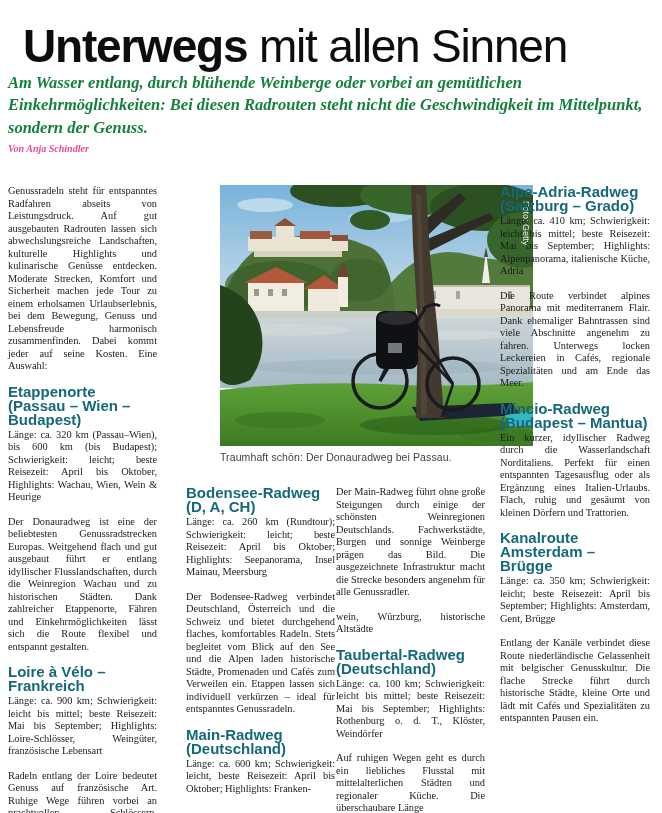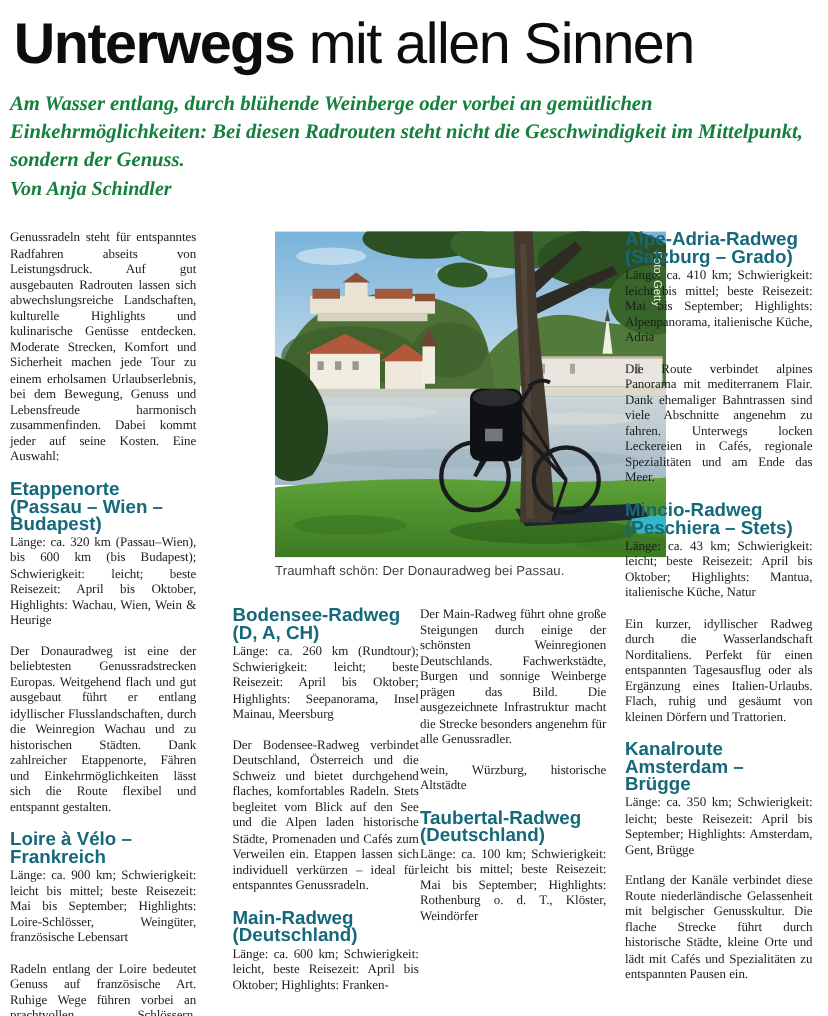--- a/index.html
+++ b/index.html
@@ -1,24 +1,24 @@
 <!DOCTYPE html>
 <html lang="de"><head>
 <meta charset="utf-8">
 <style>
   html,body{margin:0;padding:0;}
   body{width:662px;height:813px;background:#ffffff;}
   .page{position:relative;width:662px;height:813px;overflow:hidden;background:#fff;
         font-family:"Liberation Serif",serif;color:#1c1c1c;}
-  h1{position:absolute;left:7px;top:4px;margin:4px;font-family:"Liberation Sans",sans-serif;
+  h1{position:absolute;left:7px;top:4px;margin:16px;font-family:"Liberation Sans",sans-serif;
      font-size:46px;line-height:1.15;letter-spacing:-1.2px;color:#0d0d0d;font-weight:400;white-space:nowrap;}
   .hl-bold{font-weight:700;}
   .standfirst{position:absolute;left:8px;top:72px;width:650px;margin:0;font-style:italic;
      font-weight:600;font-size:16.5px;line-height:1.35;color:#15803d;}
-  .byline{position:absolute;left:8px;top:143px;margin:0;font-style:italic;font-weight:600;font-size:16px;color:#15803d;text-align:right;}
+  .byline{position:absolute;left:8px;top:143px;margin:0;font-style:italic;font-weight:600;font-size:10px;color:#ec4899;text-align:right;}
   .article{position:absolute;left:0;top:185px;width:662px;height:628px;}
   .col{position:absolute;width:149px;text-align:justify;font-size:10.4px;line-height:12.5px;
        letter-spacing:-0.05px;hyphens:auto;-webkit-hyphens:auto;color:#1c1c1c;}
   .col1{left:8px;top:0;}
   .col2{left:186px;top:301px;}
   .col3{left:336px;top:301px;}
   .col4{left:500px;top:0;width:150px;}
   .blk{margin:0 0 12px;}
   .blk:last-child{margin-bottom:0;}
   .blk-heading{font-family:"Liberation Sans",sans-serif;font-weight:700;font-size:15px;
@@ -181,29 +181,29 @@
         <div class="blk blk-heading">Main-Radweg
 (Deutschland)</div>
         <div class="blk blk-meta">Länge: ca. 600 km; Schwierigkeit: leicht, beste Reisezeit: April bis Oktober; Highlights: Franken-</div>
       </div>
     <div class="col col3">
         <div class="blk blk-p">Der Main-Radweg führt ohne große Steigungen durch einige der schönsten Weinregionen Deutschlands. Fachwerkstädte, Burgen und sonnige Weinberge prägen das Bild. Die ausgezeichnete Infrastruktur macht die Strecke besonders angenehm für alle Genussradler.</div>
         <div class="blk blk-meta">wein, Würzburg, historische Altstädte</div>
         <div class="blk blk-heading">Taubertal-Radweg
 (Deutschland)</div>
         <div class="blk blk-meta">Länge: ca. 100 km; Schwierigkeit: leicht bis mittel; beste Reisezeit: Mai bis September; Highlights: Rothenburg o. d. T., Klöster, Weindörfer</div>
+        <div class="blk blk-p">Auf ruhigen Wegen geht es durch ein liebliches Flusstal mit mittelalterlichen Städten und regionaler Küche. Die überschaubare Länge</div>
       </div>
     <div class="col col4">
         <div class="blk blk-heading">Alpe-Adria-Radweg
 (Salzburg – Grado)</div>
         <div class="blk blk-meta">Länge: ca. 410 km; Schwierigkeit: leicht bis mittel; beste Reisezeit: Mai bis September; Highlights: Alpenpanorama, italienische Küche, Adria</div>
         <div class="blk blk-p">Die Route verbindet alpines Panorama mit mediterranem Flair. Dank ehemaliger Bahntrassen sind viele Abschnitte angenehm zu fahren. Unterwegs locken Leckereien in Cafés, regionale Spezialitäten und am Ende das Meer.</div>
         <div class="blk blk-heading">Mincio-Radweg
-(Peschiera – Stets)</div>
-        <div class="blk blk-meta">Länge: ca. 43 km; Schwierigkeit: leicht; beste Reisezeit: April bis Oktober; Highlights: Mantua, italienische Küche, Natur</div>
+(Budapest – Mantua)</div>
         <div class="blk blk-p">Ein kurzer, idyllischer Radweg durch die Wasserlandschaft Norditaliens. Perfekt für einen entspannten Tagesausflug oder als Ergänzung eines Italien-Urlaubs. Flach, ruhig und gesäumt von kleinen Dörfern und Trattorien.</div>
         <div class="blk blk-heading">Kanalroute
 Amsterdam – Brügge</div>
         <div class="blk blk-meta">Länge: ca. 350 km; Schwierigkeit: leicht; beste Reisezeit: April bis September; Highlights: Amsterdam, Gent, Brügge</div>
         <div class="blk blk-p">Entlang der Kanäle verbindet diese Route niederländische Gelassenheit mit belgischer Genusskultur. Die flache Strecke führt durch historische Städte, kleine Orte und lädt mit Cafés und Spezialitäten zu entspannten Pausen ein.</div>
       </div>
 
   </div>
 </div>
 

